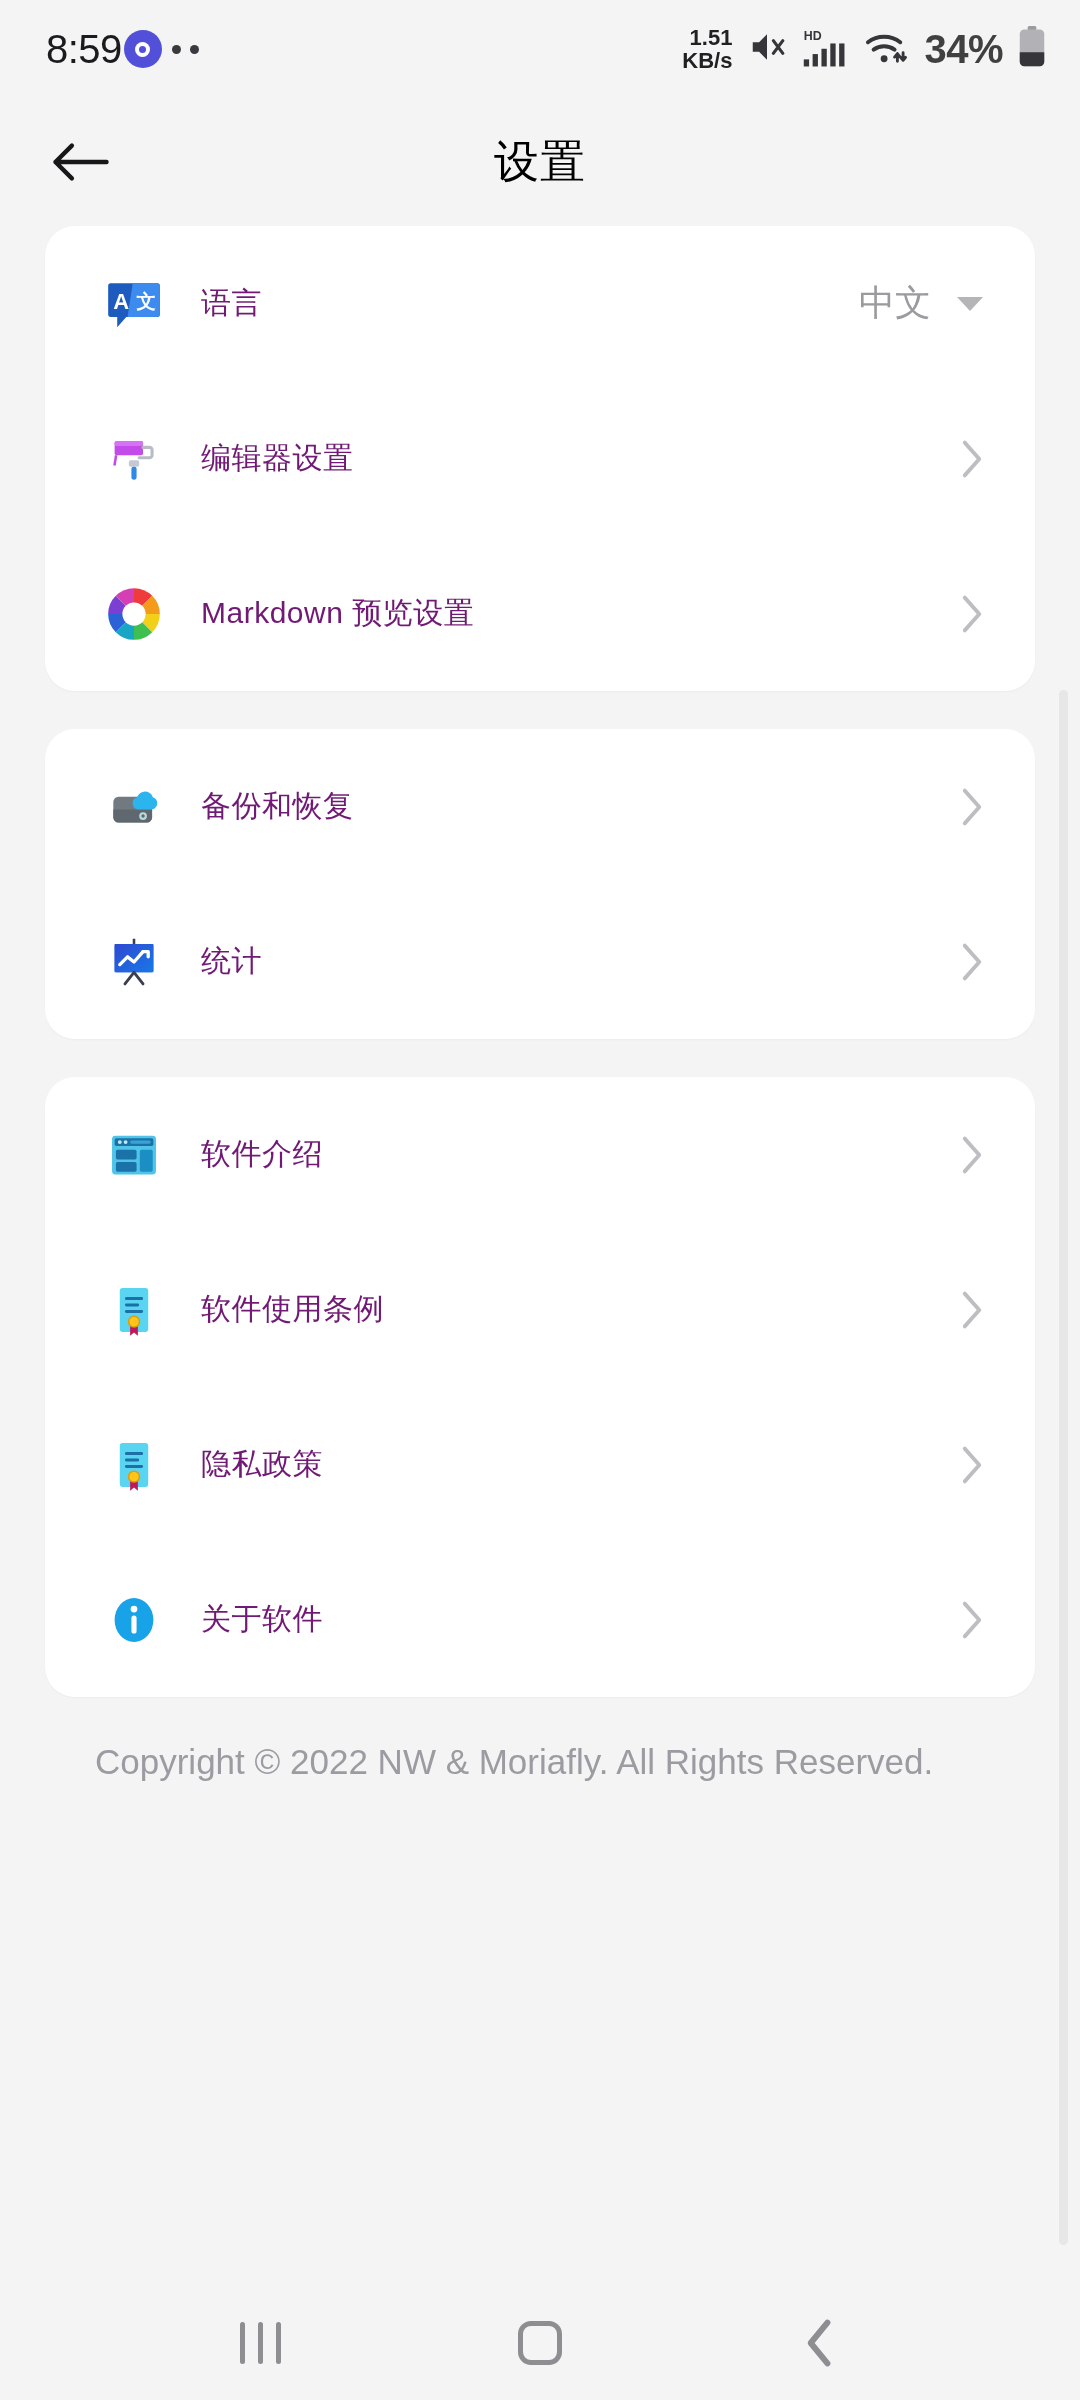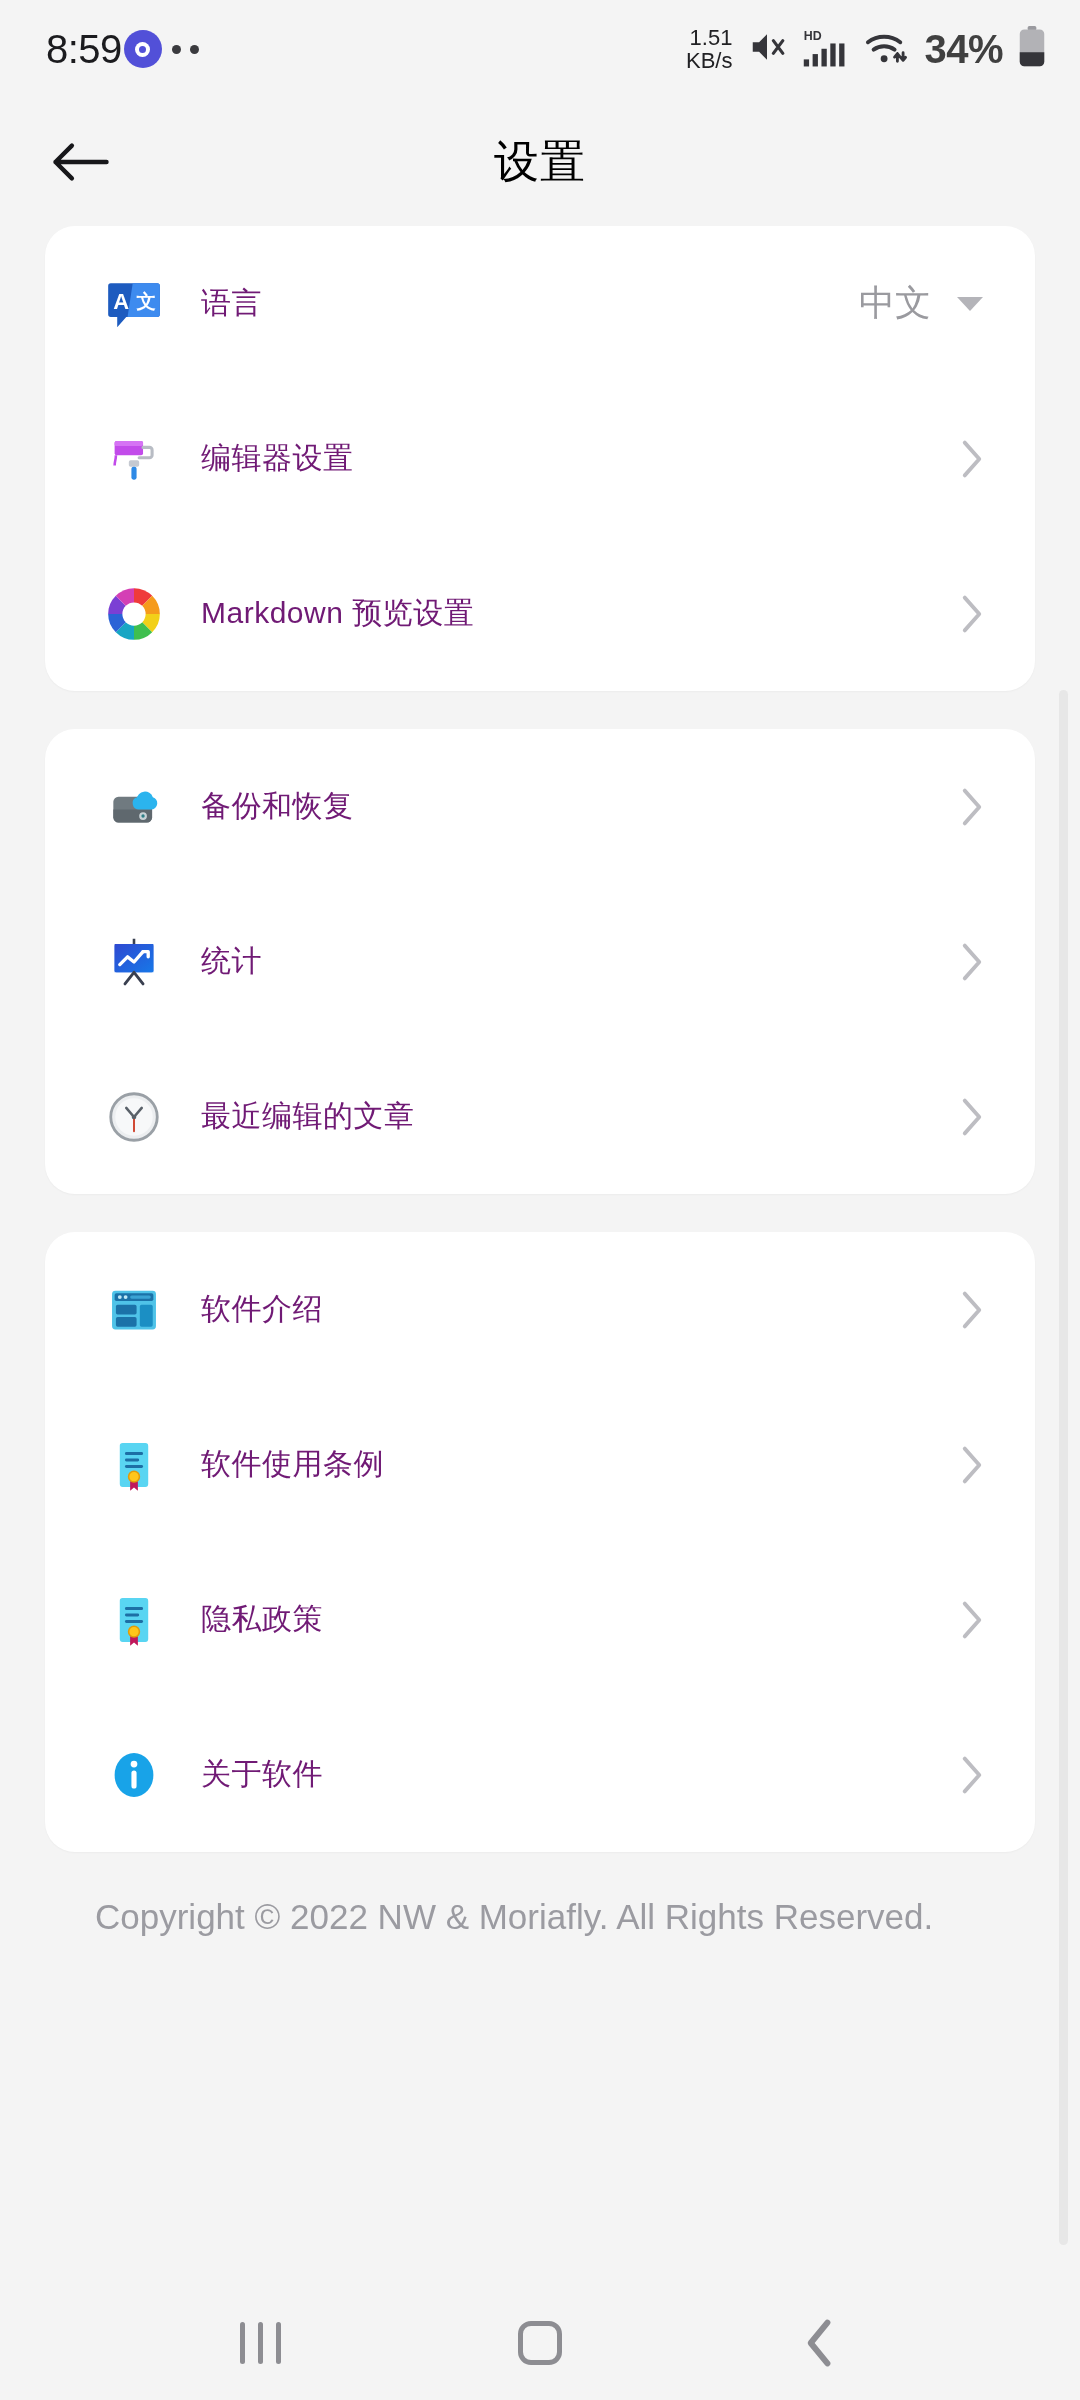--- a/index.html
+++ b/index.html
@@ -22,21 +22,21 @@
   .sb-app-dot{
     width:38px; height:38px; border-radius:50%;
     background:#5250d8; display:flex; align-items:center; justify-content:center;
   }
   .sb-app-dot i{ width:15px;height:15px;border-radius:50%;background:#fff;display:block;position:relative;}
   .sb-app-dot i:after{content:"";position:absolute;top:4px;left:4px;width:7px;height:7px;border-radius:50%;background:#5250d8;}
   .sb-ellipsis{ display:flex; gap:9px; margin-left:8px; }
   .sb-ellipsis span{ width:9px;height:9px;border-radius:50%;background:#3a3a3e;display:block; }
 
   .sb-right{ display:flex; align-items:center; gap:15px; }
-  .sb-net{ font-size:22px; line-height:23px; color:#212124; font-weight:400; text-align:right;}
+  .sb-net{ font-size:22px; line-height:23px; color:#212124; font-weight:700; text-align:right;}
   .sb-pct{ font-size:40px; color:#404040; font-weight:700; letter-spacing:-0.5px;}
   .ic{ display:block; }
 
   
   #app-bar{
     position:absolute; top:98px; left:0; width:1080px; height:128px;
     display:flex; align-items:center; background:#f4f4f4;
   }
   #back-arrow{
     position:absolute; left:46px; top:50%; transform:translateY(-50%);
@@ -267,37 +267,20 @@
         </svg>
       </span>
       <span class="row-label">统计</span>
       <span class="caret">
         <svg width="22" height="40" viewBox="0 0 12 22">
             <path fill="none" stroke="#bdbdc2" stroke-width="2.1" stroke-linecap="round" stroke-linejoin="round" d="M2 2l8 9-8 9"></path>
           </svg>
       </span>
     </div>
 
-    <div class="row">
-      <span class="row-icon">
-        <svg width="62" height="62" viewBox="0 0 48 48">
-          <circle cx="24" cy="24" r="18" fill="#eceef0" stroke="#9aa0a6" stroke-width="2.2"></circle>
-          <circle cx="24" cy="24" r="14.5" fill="#f7f8f9"></circle>
-          <path d="M24 24l-6-7M24 24l6-7" stroke="#5a6169" stroke-width="2" stroke-linecap="round"></path>
-          <path d="M24 24v11" stroke="#d0452f" stroke-width="1.5" stroke-linecap="round"></path>
-          <circle cx="24" cy="24" r="1.8" fill="#5a6169"></circle>
-        </svg>
-      </span>
-      <span class="row-label">最近编辑的文章</span>
-      <span class="caret">
-        <svg width="22" height="40" viewBox="0 0 12 22">
-            <path fill="none" stroke="#bdbdc2" stroke-width="2.1" stroke-linecap="round" stroke-linejoin="round" d="M2 2l8 9-8 9"></path>
-          </svg>
-      </span>
-    </div>
   </div>
 
   <div class="card">
     <div class="row">
       <span class="row-icon">
         <svg width="62" height="62" viewBox="0 0 48 48">
           <rect x="7" y="9" width="34" height="30" rx="2.6" fill="#4fc3e8"></rect>
           <rect x="9" y="11" width="30" height="6" rx="1.4" fill="#1b72a8"></rect>
           <circle cx="13" cy="14" r="1.5" fill="#bfe9f7"></circle>
             <circle cx="17.5" cy="14" r="1.5" fill="#bfe9f7"></circle>

